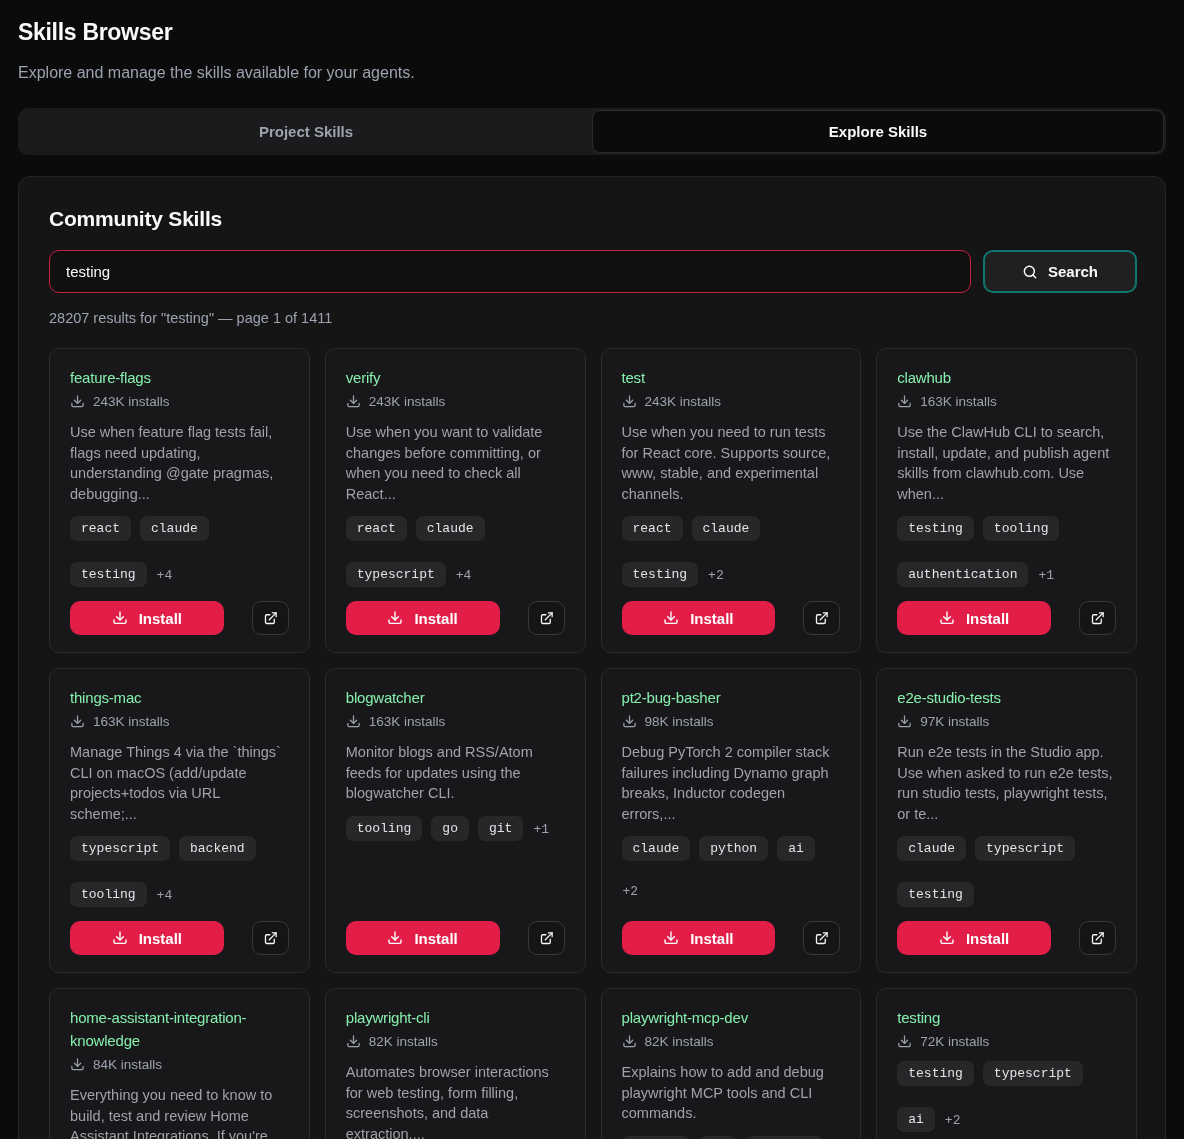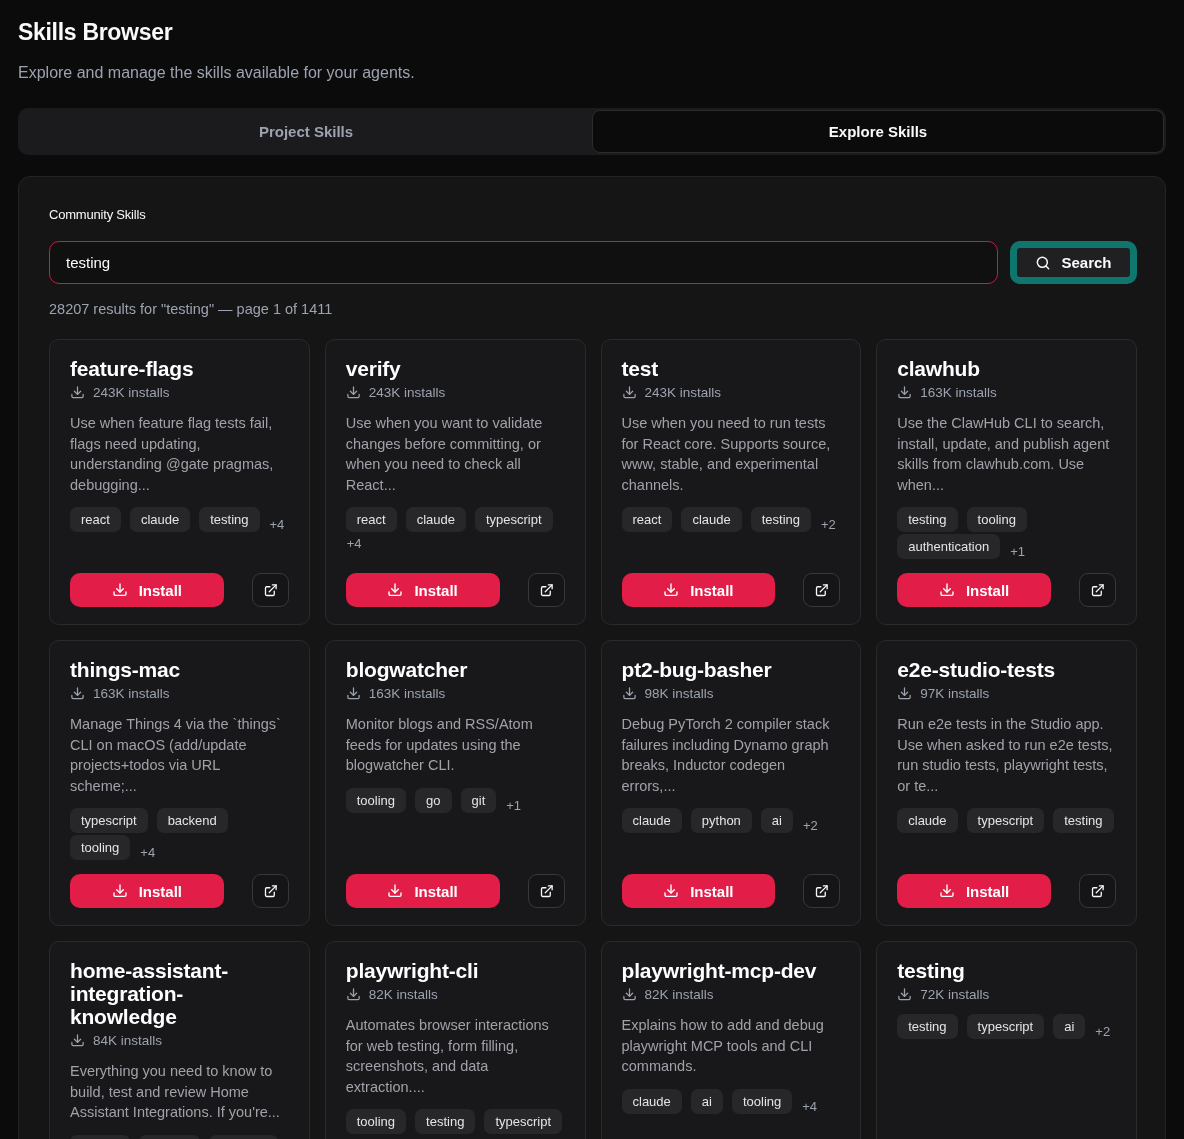--- a/index.html
+++ b/index.html
@@ -29,54 +29,54 @@
   .tab.active {
     background:#0b0b0c; color:#fafafa; font-weight:700;
     border:1px solid #2c2c2e;
   }
 
   
   .panel {
     margin-top:21px; background:#151516; border:1px solid #242426;
     border-radius:12px; padding:30px 28px 30px 30px; height:1200px;
   }
-  .panel-heading { font-size:13px; font-weight:400; letter-spacing:-0.2px; }
+  .panel-heading { font-size:21px; font-weight:700; letter-spacing:-0.2px; }
 
   .search-row { margin-top:19px; display:flex; gap:12px; }
   .search-input {
     flex:1; height:43px; background:#101011; border:1.5px solid #c42042;
     border-radius:10px; color:#fafafa; font-size:15px; padding:0 16px;
     font-family:"Liberation Sans", sans-serif; outline:none;
   }
   .search-btn {
-    width:127px; height:43px; background:#202023; border:7px solid #0f766e;
+    width:154px; height:43px; background:#202023; border:2px solid #0f766e;
     border-radius:10px; color:#fafafa; font-size:15px; font-weight:700;
     display:flex; align-items:center; justify-content:center; gap:10px; cursor:pointer;
     font-family:"Liberation Sans", sans-serif;
   }
   .search-btn svg { width:16px; height:16px; }
 
   .results-line { margin-top:17px; font-size:14.5px; color:#9ca3af; }
 
   
   .grid {
     margin-top:22px; display:grid; grid-template-columns:repeat(4,1fr);
     gap:15px;
   }
   .card {
     background:#18181a; border:1px solid #2a2a2c; border-radius:10px;
     padding:17px 20px 17px 20px; display:flex; flex-direction:column; min-height:230px;
   }
-  .card-title { font-size:21px; font-weight:700; line-height:23px; letter-spacing:-0.2px; color:#ffffff; }
+  .card-title { font-size:15px; font-weight:400; line-height:23px; letter-spacing:-0.2px; color:#86efac; }
   .card-installs { margin-top:5px; display:flex; align-items:center; gap:8px; color:#9ca3af; font-size:13.5px; }
   .card-installs svg { width:15px; height:15px; flex:none; }
   .card-desc { margin-top:13px; font-size:14.5px; line-height:20.5px; color:#a1a1aa; }
   .card-tags {
     margin-top:12px; margin-bottom:14px; display:flex; flex-wrap:wrap;
-    gap:2px 9px; align-items:flex-end;
+    gap:21px 9px; align-items:center;font-family:Liberation Mono, monospace;
   }
   .tag {
     background:#27272a; color:#e4e4e7; font-size:13px; line-height:17px;
     padding:4px 11px; border-radius:7px; white-space:nowrap;
   }
   .more-tags { color:#9ca3af; font-size:13px; line-height:15px; margin-top:2px; margin-left:1px; }
   .card-bottom { margin-top:auto; display:flex; gap:28px; align-items:flex-start; }
   .install-btn {
     flex:1; height:34px; background:var(--accent,#e11d48); border:none; border-radius:10px;
     color:#fff; font-weight:700; font-size:15px; display:flex; align-items:center;

